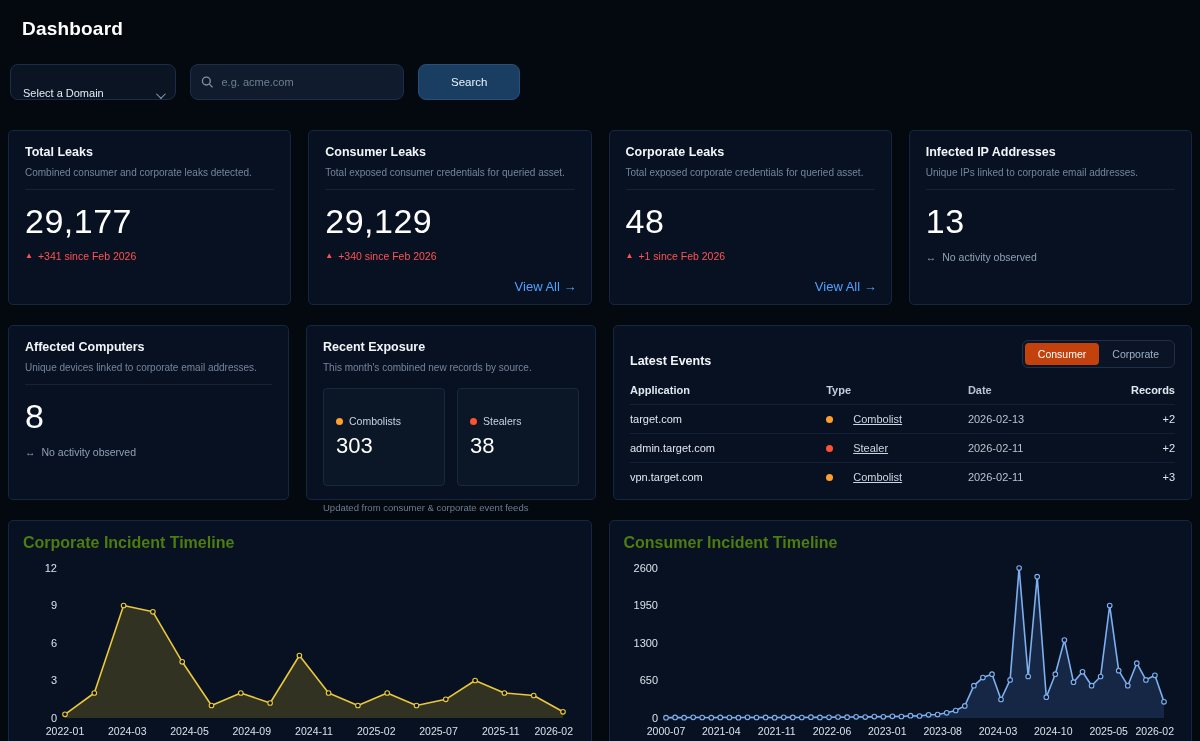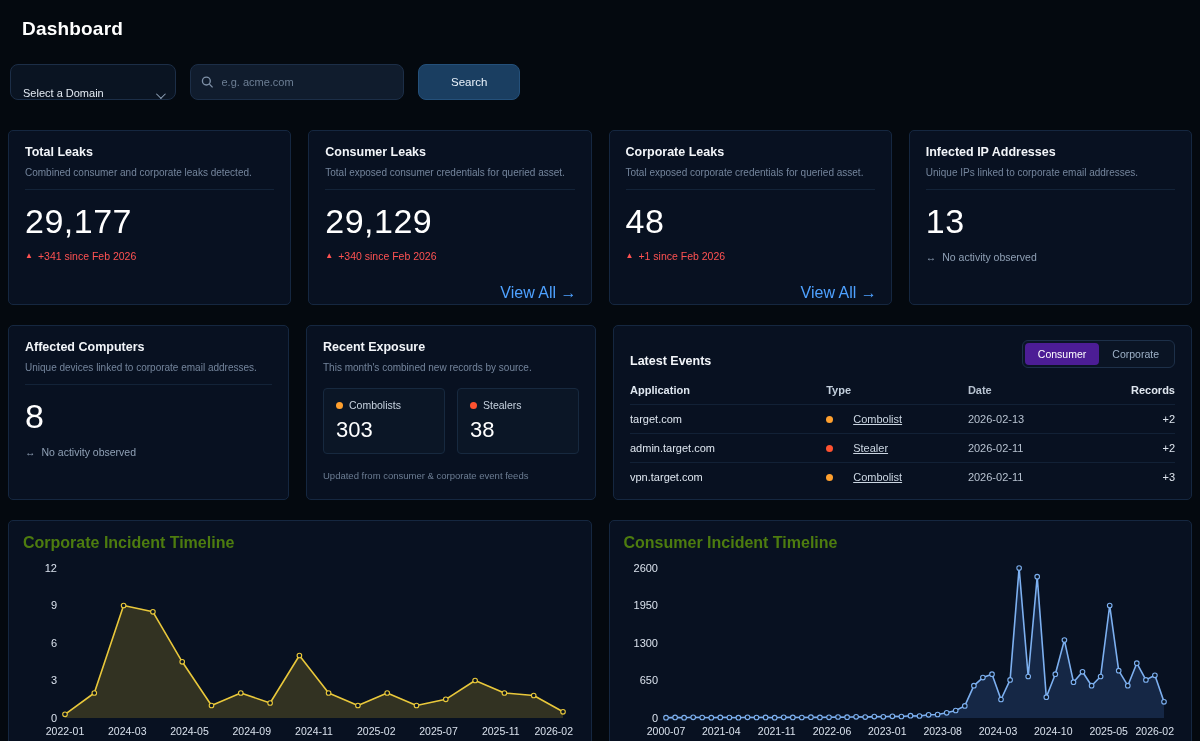--- a/index.html
+++ b/index.html
@@ -48,35 +48,35 @@
   }
   .h175 { height: 175px; }
   .h230 { height: 230px; }
   .card-title { font-size: 12.5px; font-weight: bold; color: #f2f5f9; }
   .card-sub { font-size: 10px; color: #74859c; margin-top: 7px; line-height: 1.3; }
   .divider { border: 0; border-top: 1px solid #132338; margin: 10px 0 12px; }
   .stat-value { font-size: 34px; font-weight: 400; color: #ffffff; letter-spacing: 0.5px; }
   .stat-delta { margin-top: 9px; font-size: 10.5px; color: var(--danger); display: flex; align-items: center; gap: 5px; }
   .stat-delta .tri { font-size: 8px; line-height: 1; }
   .stat-status { margin-top: 10px; font-size: 10.5px; color: #8fa0b5; display: flex; align-items: center; gap: 6px; }
-  .view-all { position: absolute; right: 14px; bottom: 2px; color: var(--accent-blue); font-size: 16px; cursor: pointer; text-decoration: none; text-align: center; }
+  .view-all { position: absolute; right: 14px; bottom: 10px; color: var(--accent-blue); font-size: 13px; cursor: pointer; text-decoration: none; text-align: center; }
   
   .exposure-boxes { display: flex; gap: 12px; margin-top: 14px; }
-  .exposure-box { background: #0b1626; border: 1px solid #17293f; border-radius: 4px; padding: 10px 12px; width: 122px; }
+  .exposure-box { background: #0b1626; border: 1px solid #17293f; border-radius: 4px; padding: 26px 12px; width: 122px; }
   .box-label { display: flex; align-items: center; gap: 6px; font-size: 10.5px; color: #c7d2df; }
   .dot { width: 7px; height: 7px; border-radius: 50%; display: inline-block; flex: 0 0 auto; }
   .dot.combolist { background: var(--combolist); }
   .dot.stealer { background: var(--stealer); }
   .box-value { font-size: 22px; color: #ffffff; margin-top: 6px; }
   .exposure-footer { margin-top: 16px; font-size: 9.5px; color: #6c7d93; }
   
   .events-header { display: flex; justify-content: space-between; align-items: flex-end; margin-bottom: 10px; }
   .toggle-group { display: flex; background: #0a1424; border: 1px solid #1d3049; border-radius: 6px; padding: 2px; }
   .toggle { font-size: 10.5px; padding: 5px 13px; color: #9db0c6; background: transparent; border: 0; border-radius: 4px; cursor: pointer; font-family: "Liberation Sans", sans-serif; }
-  .toggle.active { background: #4c1d95; color: #ffffff; }
+  .toggle.active { background: #c2410c; color: #ffffff; }
   table.events { width: 100%; border-collapse: collapse; font-size: 11px; }
   table.events th { text-align: left; font-weight: 600; color: #c3cfdd; padding: 6px 0 8px; }
   table.events td { padding: 8px 0; border-top: 1px solid #122136; color: #cbd6e2; }
   table.events .col-app { width: 36%; color: #dfe7f0; }
   table.events .col-type { width: 26%; }
   table.events .col-date { width: 24%; color: #b7c2d0; }
   table.events .col-rec { width: 14%; text-align: right; color: #dfe6ef; }
   .type-cell { display: flex; align-items: center; gap: 20px; text-decoration: underline; }
   
   .chart-card { padding: 13px 14px; }

